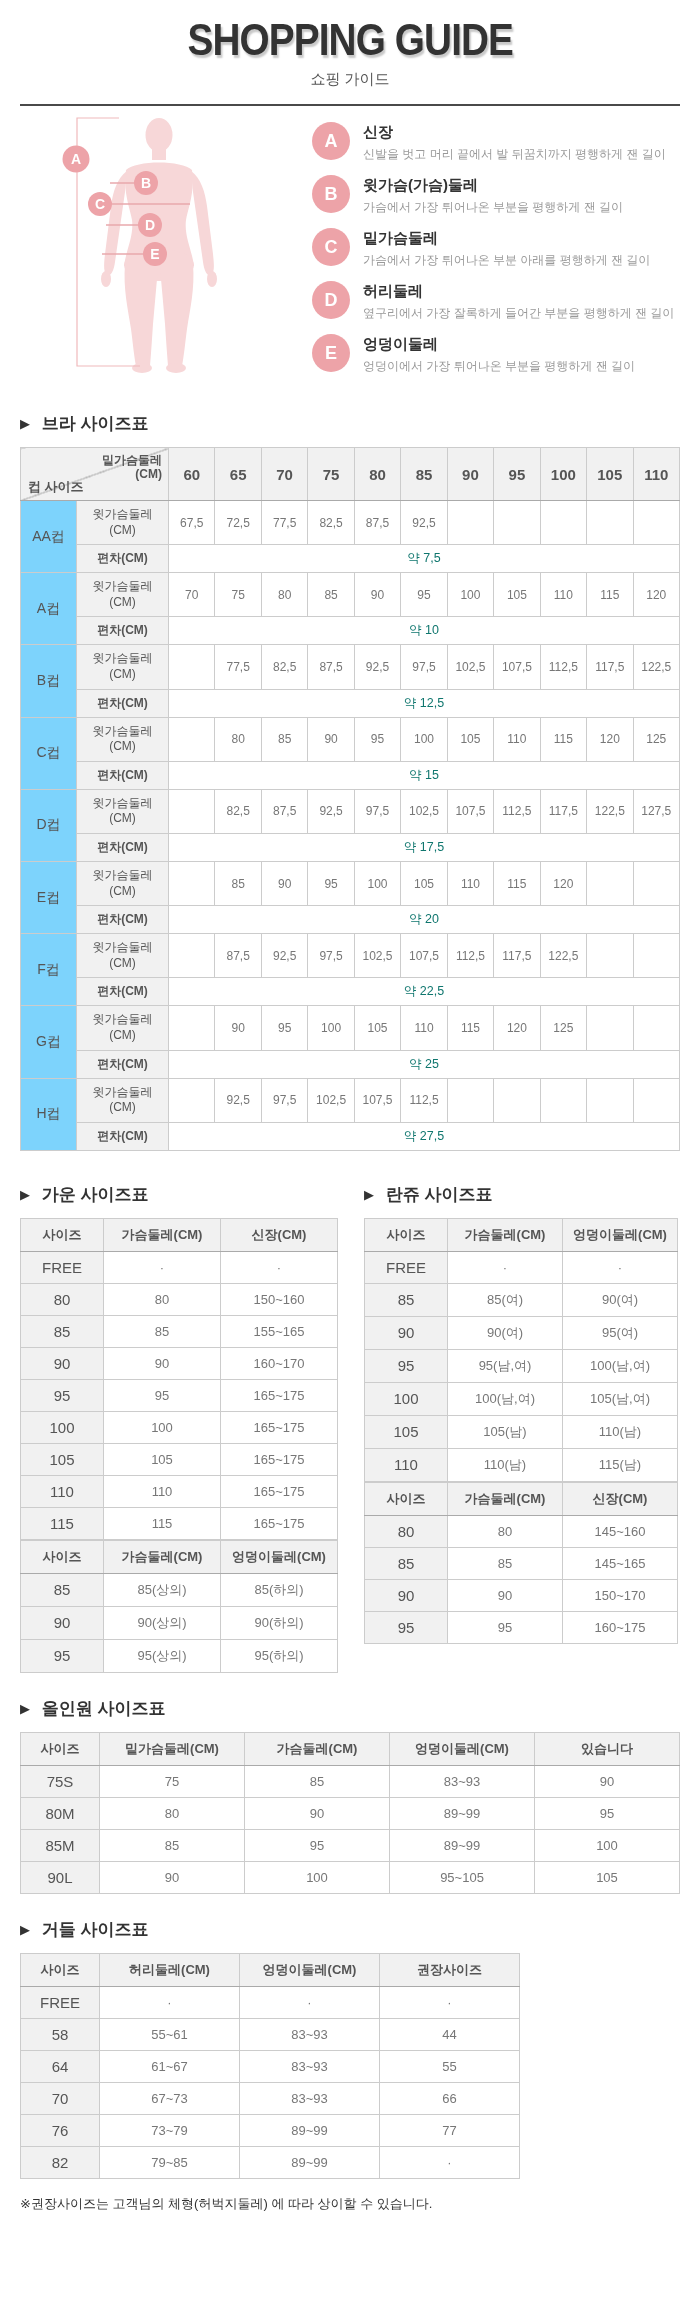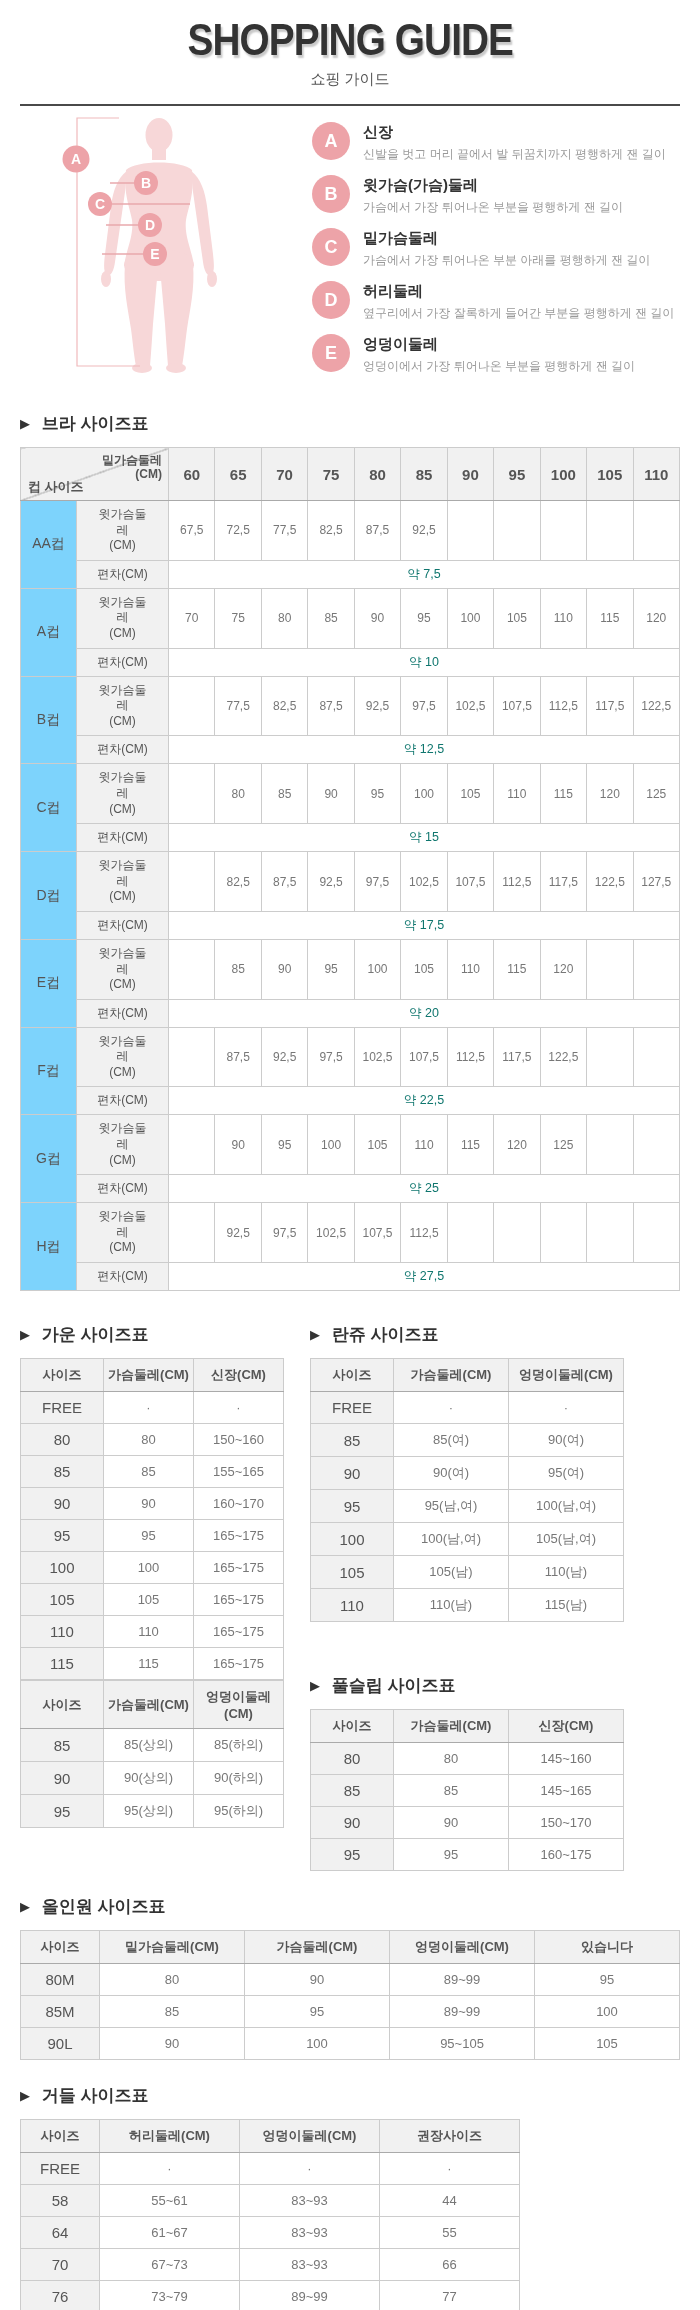--- a/index.html
+++ b/index.html
@@ -27,21 +27,21 @@
   .section-title{font-size:17px;font-weight:bold;color:#333;margin:24px 0 12px;}
   .section-title .tri{font-size:13px;margin-right:7px;vertical-align:1px;color:#333;}
 
   
   .sg-table{border-collapse:collapse;table-layout:fixed;font-size:13px;color:#777;border:1px solid #999;background:#fff;}
   .sg-table th,.sg-table td{border:1px solid #ccc;text-align:center;vertical-align:middle;padding:7px 4px;}
   .sg-table th{background:#f1f1f1;color:#555;font-weight:bold;border-bottom:1px solid #aaa;}
   .sg-table td.rowhead{background:#f1f1f1;font-size:15px;color:#555;}
 
   .two-col{display:flex;align-items:flex-start;margin-top:4px;}
-  .col-left{width:264px;margin-right:26px;}
+  .col-left{width:318px;margin-right:26px;}
   .col-right{width:314px;}
   .tbl table{width:100%;padding-left:16px;}
   .tbl-gown th:first-child,.tbl-lanju th:first-child,.tbl-easywear th:first-child,.tbl-fullslip th:first-child{width:74px;}
   .tbl-easywear{margin-bottom:0;}
   .mt-easywear{margin-top:30px;}
   .mt-fullslip{margin-top:52px;}
   .tbl-allinone table{width:660px;}
   .tbl-allinone th:first-child{width:70px;}
   .tbl-girdle table{width:500px;}
   .tbl-girdle th:first-child{width:70px;}
@@ -49,24 +49,24 @@
   
   .bra-table{width:660px;border-collapse:collapse;table-layout:fixed;font-size:12px;color:#777;border:1px solid #999;}
   .bra-table th,.bra-table td{border:1px solid #ccc;text-align:center;vertical-align:middle;}
   .bra-table thead th{background:#f1f1f1;color:#555;font-size:15px;font-weight:bold;height:50px;border-bottom:1px solid #aaa;}
   .bra-table th.corner{position:relative;padding:0;
     background-image:linear-gradient(to bottom right,transparent calc(50% - .7px),#bbb calc(50% - .7px),#bbb calc(50% + .7px),transparent calc(50% + .7px));
     background-color:#f1f1f1;}
   .bra-table th.corner .tr{position:absolute;top:5px;right:6px;font-size:12px;font-weight:bold;white-space:pre-line;line-height:1.2;text-align:right;}
   .bra-table th.corner .bl{position:absolute;bottom:4px;left:7px;font-size:13px;font-weight:bold;}
   .bra-table td.cup{background:#7dd3fc;font-size:14px;color:#555;}
-  .bra-table td.mlabel{background:#f1f1f1;white-space:pre-line;line-height:1.3;font-size:12px;color:#555;padding:6px 18px;}
+  .bra-table td.mlabel{background:#f1f1f1;white-space:pre-line;line-height:1.3;font-size:12px;color:#555;padding:6px 10px;}
   .bra-table td.val{font-size:12px;height:30px;padding:4px 1px;}
   .bra-table td.devcell{font-size:12.5px;padding:5px 2px;color:#0f766e;}
-  .bra-table td.devlabel{background:#f1f1f1;font-size:12px;color:#555;padding:5px 2px;}
+  .bra-table td.devlabel{background:#f1f1f1;font-size:12px;color:#555;padding:5px 2px;font-weight:bold;}
   .bra-section{margin-bottom:8px;}
 
   .note{font-size:13px;color:#333;margin:16px 0 6px;}
 </style>
 </head>
 <body>
 
 <div class="page">
 
   <div class="main-title">
@@ -526,24 +526,20 @@
               </tr>
               <tr>
                 <td class="rowhead">110</td>
                 <td>110(남)</td>
                 <td>115(남)</td>
               </tr>
             </tbody>
           </table>
         </div>
 
-      <h3 class="section-title mt-fullslip">
-        <span class="tri">▶</span>
-        <span>풀슬립 사이즈표</span>
-      </h3>
       <div class="tbl tbl-fullslip">
           <table class="sg-table">
             <thead>
               <tr>
                 <th>사이즈</th>
                 <th>가슴둘레(CM)</th>
                 <th>신장(CM)</th>
               </tr>
             </thead>
             <tbody>
@@ -583,20 +579,27 @@
           <tr>
             <th>사이즈</th>
             <th>밑가슴둘레(CM)</th>
             <th>가슴둘레(CM)</th>
             <th>엉덩이둘레(CM)</th>
             <th>있습니다</th>
           </tr>
         </thead>
         <tbody>
           <tr>
+            <td class="rowhead">75S</td>
+            <td>75</td>
+            <td>85</td>
+            <td>83~93</td>
+            <td>90</td>
+          </tr>
+          <tr>
             <td class="rowhead">80M</td>
             <td>80</td>
             <td>90</td>
             <td>89~99</td>
             <td>95</td>
           </tr>
           <tr>
             <td class="rowhead">85M</td>
             <td>85</td>
             <td>95</td>

